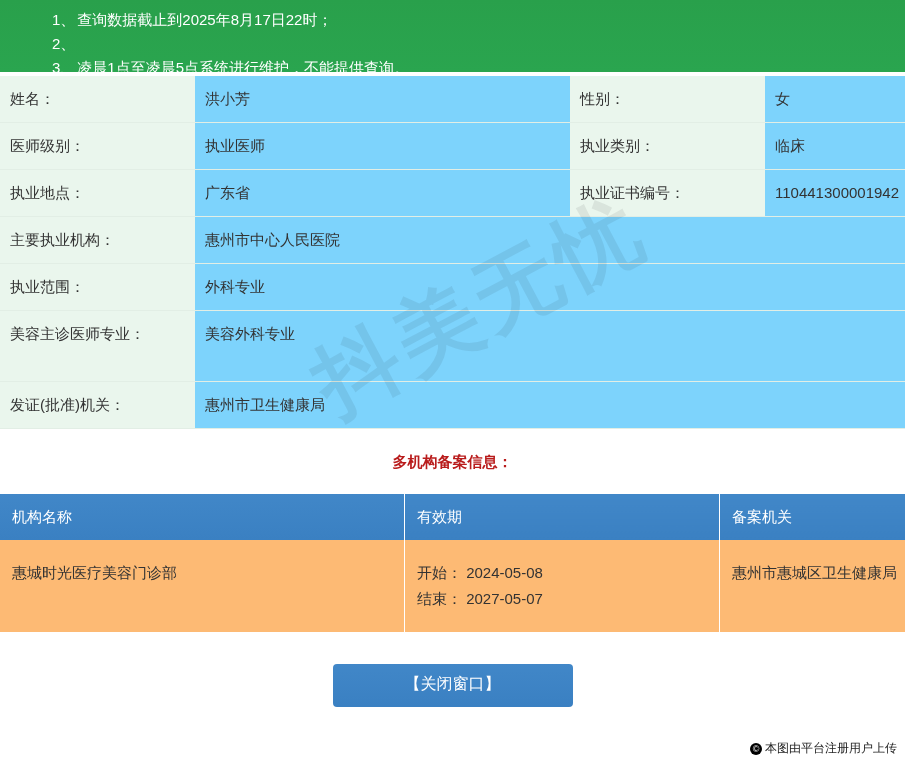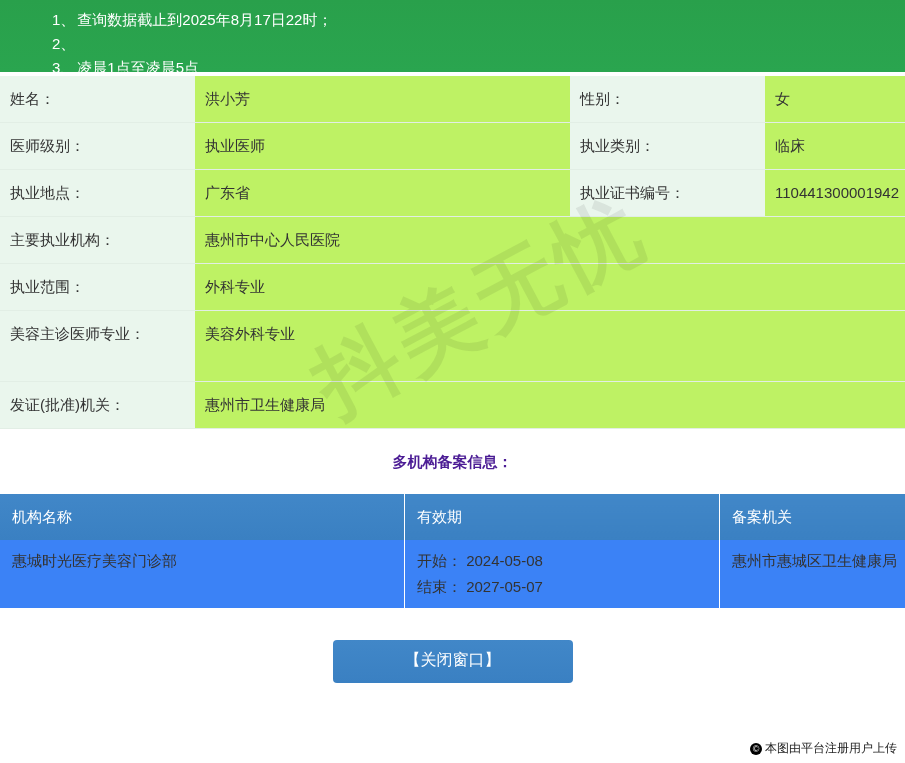--- a/index.html
+++ b/index.html
@@ -55,36 +55,36 @@
     font-size: 15px;
     line-height: 22px;
     height: 22px;
   }
   .cell-label {
     background: #eaf6ed;
     color: #333333;
     width: 175px;
   }
   .cell-value {
-    background: #bef264;
+    background: #7dd3fc;
     color: #333333;
   }
   td.label-a { width: 175px; }
   td.value-a { width: 355px; }
   td.label-b { width: 175px; }
   td.value-b { width: 200px; }
 
   .tall td { height: 46px; }
 
   
   .section-title {
     text-align: center;
     font-weight: bold;
     font-size: 15px;
-    color: #4c1d95;
+    color: #b91c1c;
     padding: 24px 0 22px 0;
   }
 
   
   .record-wrap {
     padding: 0 0 0 0;
   }
   .record-table {
     width: 905px;
     border-collapse: collapse;
@@ -96,24 +96,24 @@
     color: #ffffff;
     font-weight: normal;
     text-align: left;
     font-size: 15px;
     padding: 12px 12px;
     border-right: 1px solid #ffffff;
     height: 22px;
   }
   .record-table th:last-child { border-right: none; }
   .record-table td {
-    background: #3b82f6;
-    color: #333333;
-    font-size: 15px;
-    padding: 8px 12px;
+    background: #fdba74;
+    color: #333333;
+    font-size: 15px;
+    padding: 20px 12px;
     vertical-align: top;
     border-right: 1px solid #ffffff;
     line-height: 26px;
   }
   .record-table td:last-child { border-right: none; }
   .col-org { width: 380px; }
   .col-valid { width: 290px; }
   .col-auth { width: 235px; }
   .valid-line { white-space: pre; }
 
@@ -184,20 +184,21 @@
       <span>查询数据截止到</span>
       <span class="notice-b">2025年8月17日22时</span>
       <span>；</span>
   </div>
   <div class="notice-line">
     <span class="notice-num">2、</span>
   </div>
   <div class="notice-line">
     <span class="notice-num">3、</span>
       <span class="notice-b">凌晨1点至凌晨5点</span>
+      <span>系统进行维护，不能提供查询。</span>
   </div>
 </div>
 
 <table class="info-table">
   <tbody>
       <tr>
     <td class="cell-label label-a">姓名：</td>
     <td class="cell-value value-a">洪小芳</td>
     <td class="cell-label label-b">性别：</td>
     <td class="cell-value value-b">女</td>

